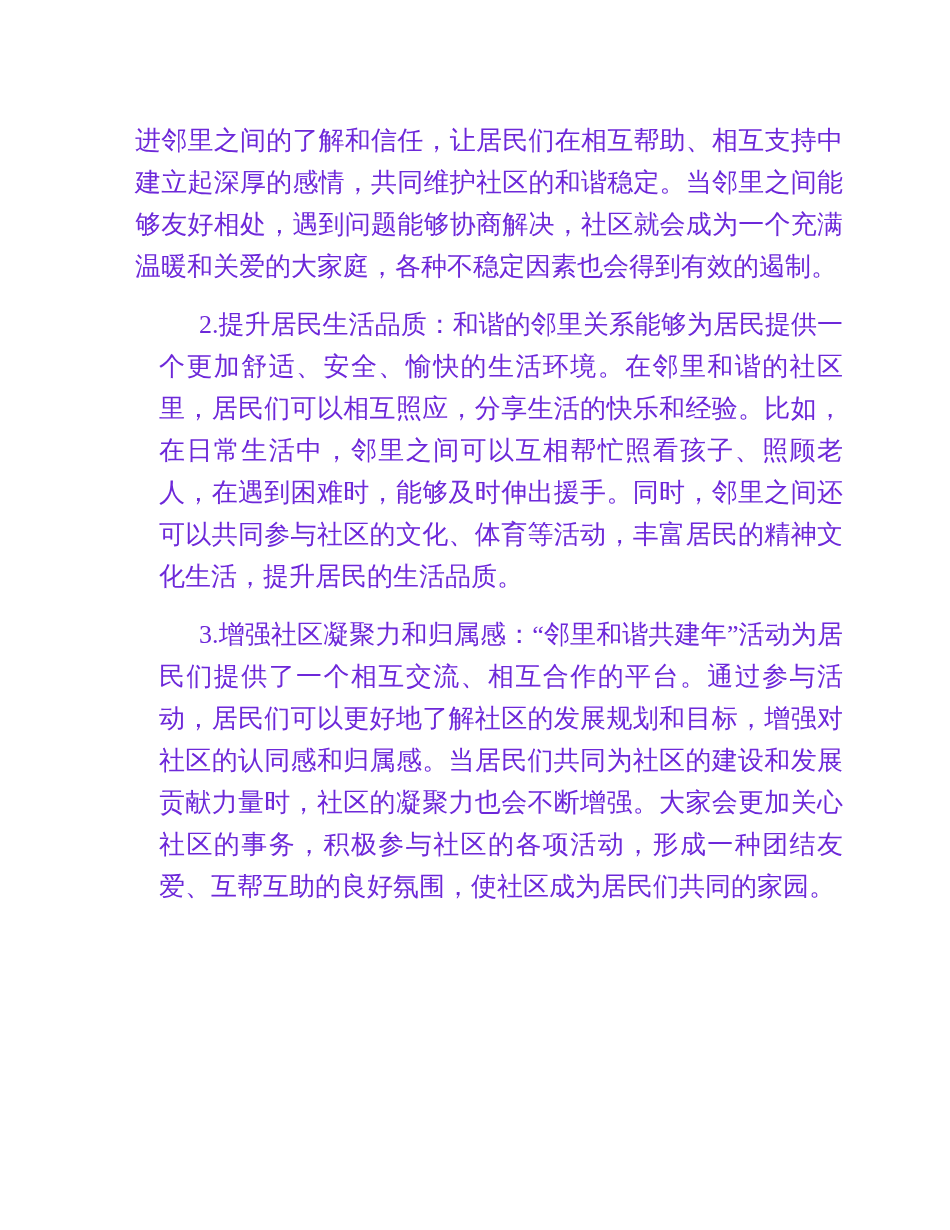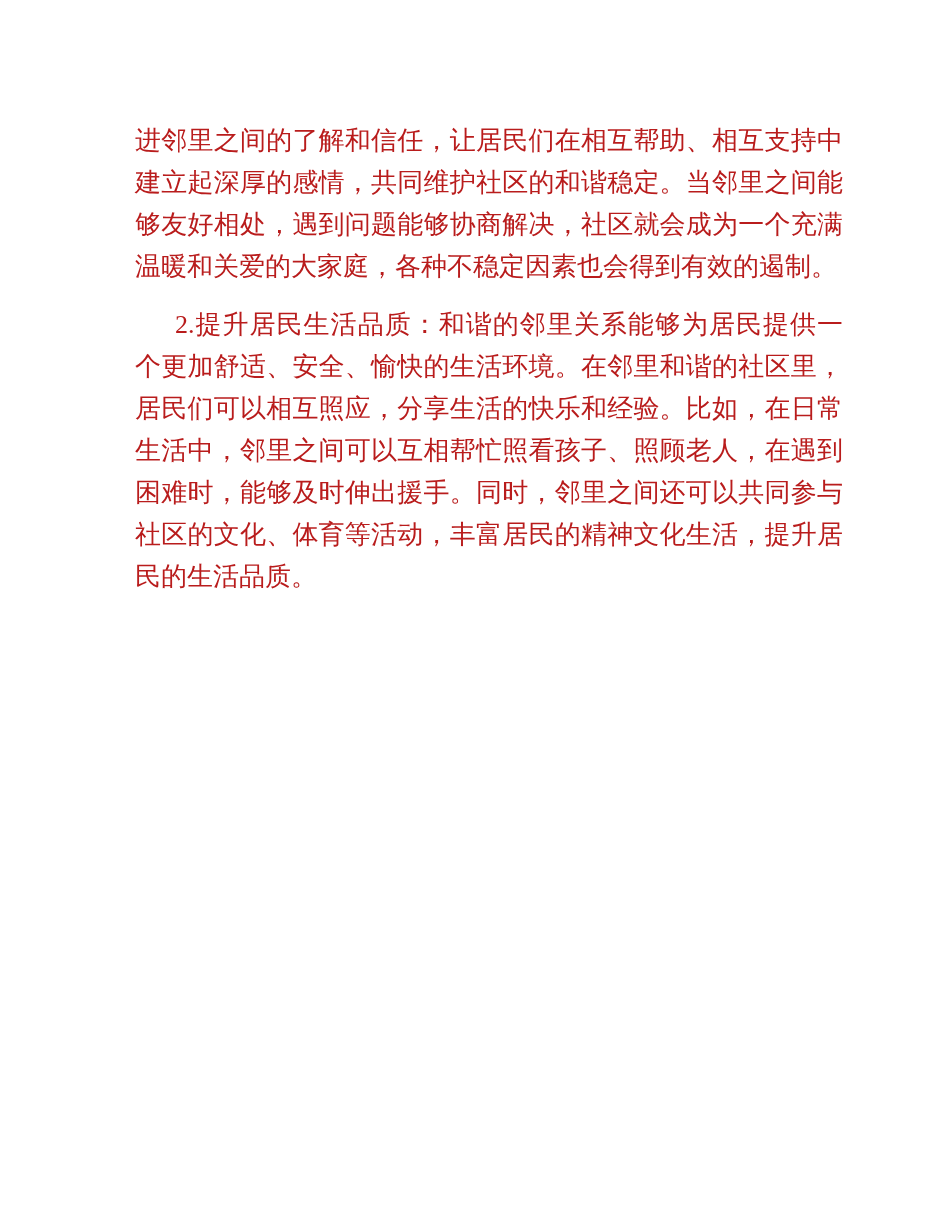--- a/index.html
+++ b/index.html
@@ -14,38 +14,40 @@
     overflow: hidden;
   }
   .page {
     position: absolute;
     left: 135px;
     top: 120px;
     width: 708px;
     font-family: "Liberation Serif", "DejaVu Serif", serif;
     font-size: 26px;
     line-height: 42px;
-    color: #b91c1c;
+    color: #6d28d9;
     text-align: justify;
     text-justify: inter-ideograph;
     letter-spacing: 0;
     word-break: normal;
   }
   .para {
     margin: 0 0 16px 0;
     padding: 0;
   }
   .para.indent {
     text-indent: 40px;
+    margin-left: 24px;
   }
   
   .para.cutoff {
     margin-bottom: 0;
     text-align-last: justify;
   }
 </style>
 </head>
 <body>
 
 <div class="page">
   <p class="para cont">进邻里之间的了解和信任，让居民们在相互帮助、相互支持中建立起深厚的感情，共同维护社区的和谐稳定。当邻里之间能够友好相处，遇到问题能够协商解决，社区就会成为一个充满温暖和关爱的大家庭，各种不稳定因素也会得到有效的遏制。</p>
   <p class="para indent">2.提升居民生活品质：和谐的邻里关系能够为居民提供一个更加舒适、安全、愉快的生活环境。在邻里和谐的社区里，居民们可以相互照应，分享生活的快乐和经验。比如，在日常生活中，邻里之间可以互相帮忙照看孩子、照顾老人，在遇到困难时，能够及时伸出援手。同时，邻里之间还可以共同参与社区的文化、体育等活动，丰富居民的精神文化生活，提升居民的生活品质。</p>
+  <p class="para indent">3.增强社区凝聚力和归属感：“邻里和谐共建年”活动为居民们提供了一个相互交流、相互合作的平台。通过参与活动，居民们可以更好地了解社区的发展规划和目标，增强对社区的认同感和归属感。当居民们共同为社区的建设和发展贡献力量时，社区的凝聚力也会不断增强。大家会更加关心社区的事务，积极参与社区的各项活动，形成一种团结友爱、互帮互助的良好氛围，使社区成为居民们共同的家园。</p>
 </div>
 
 </body></html>

